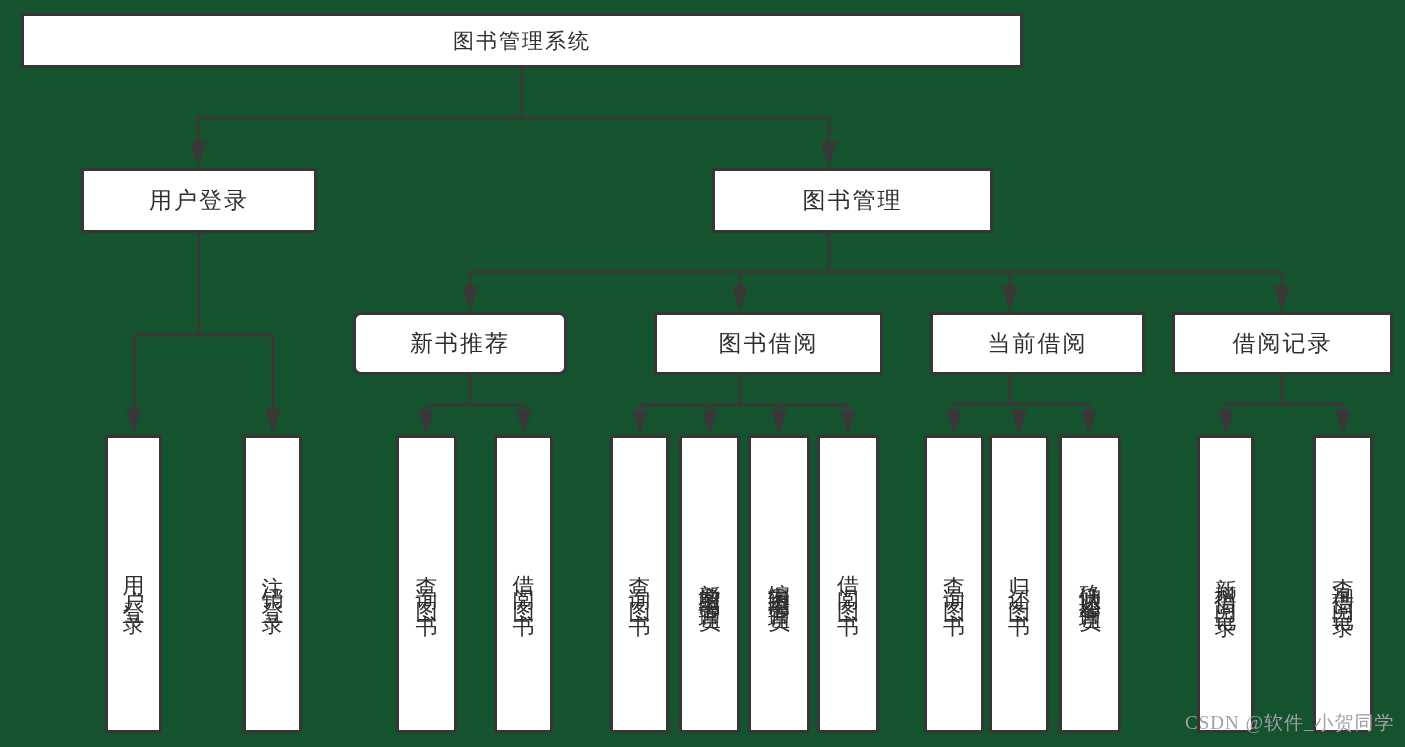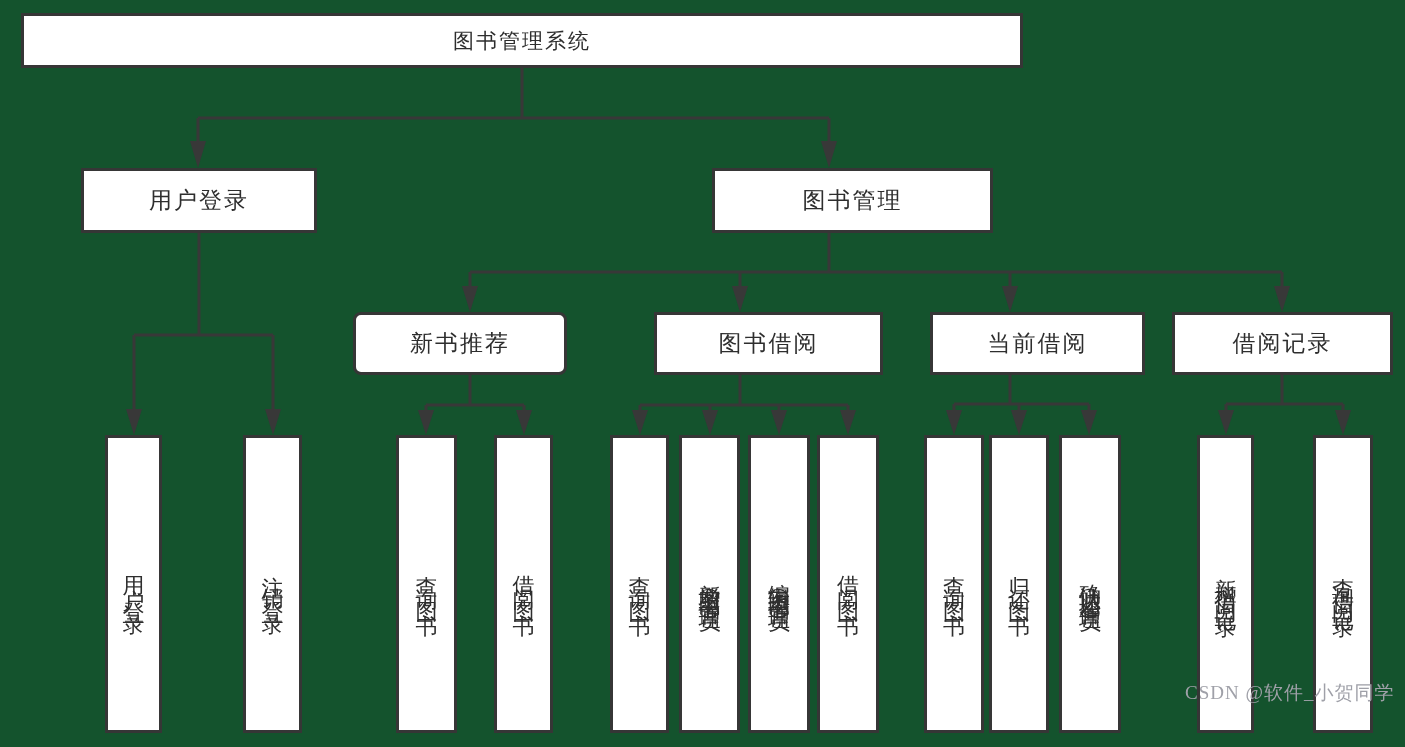--- a/index.html
+++ b/index.html
@@ -35,21 +35,21 @@
     writing-mode: vertical-rl;
     white-space: nowrap;
     line-height: 1;
   }
   .ls-s { letter-spacing: 13px; }
   .ls-m { letter-spacing: 8px;  }
   .ls-l { letter-spacing: 4px;  }
   .watermark {
     position: absolute;
     left: 1185px;
-    top: 680px;
+    top: 710px;
     font-size: 19px;
     letter-spacing: 1px;
     color: #9fa0a8;
     white-space: nowrap;
     z-index: 5;
   }
 </style>
 </head>
 <body>
 

